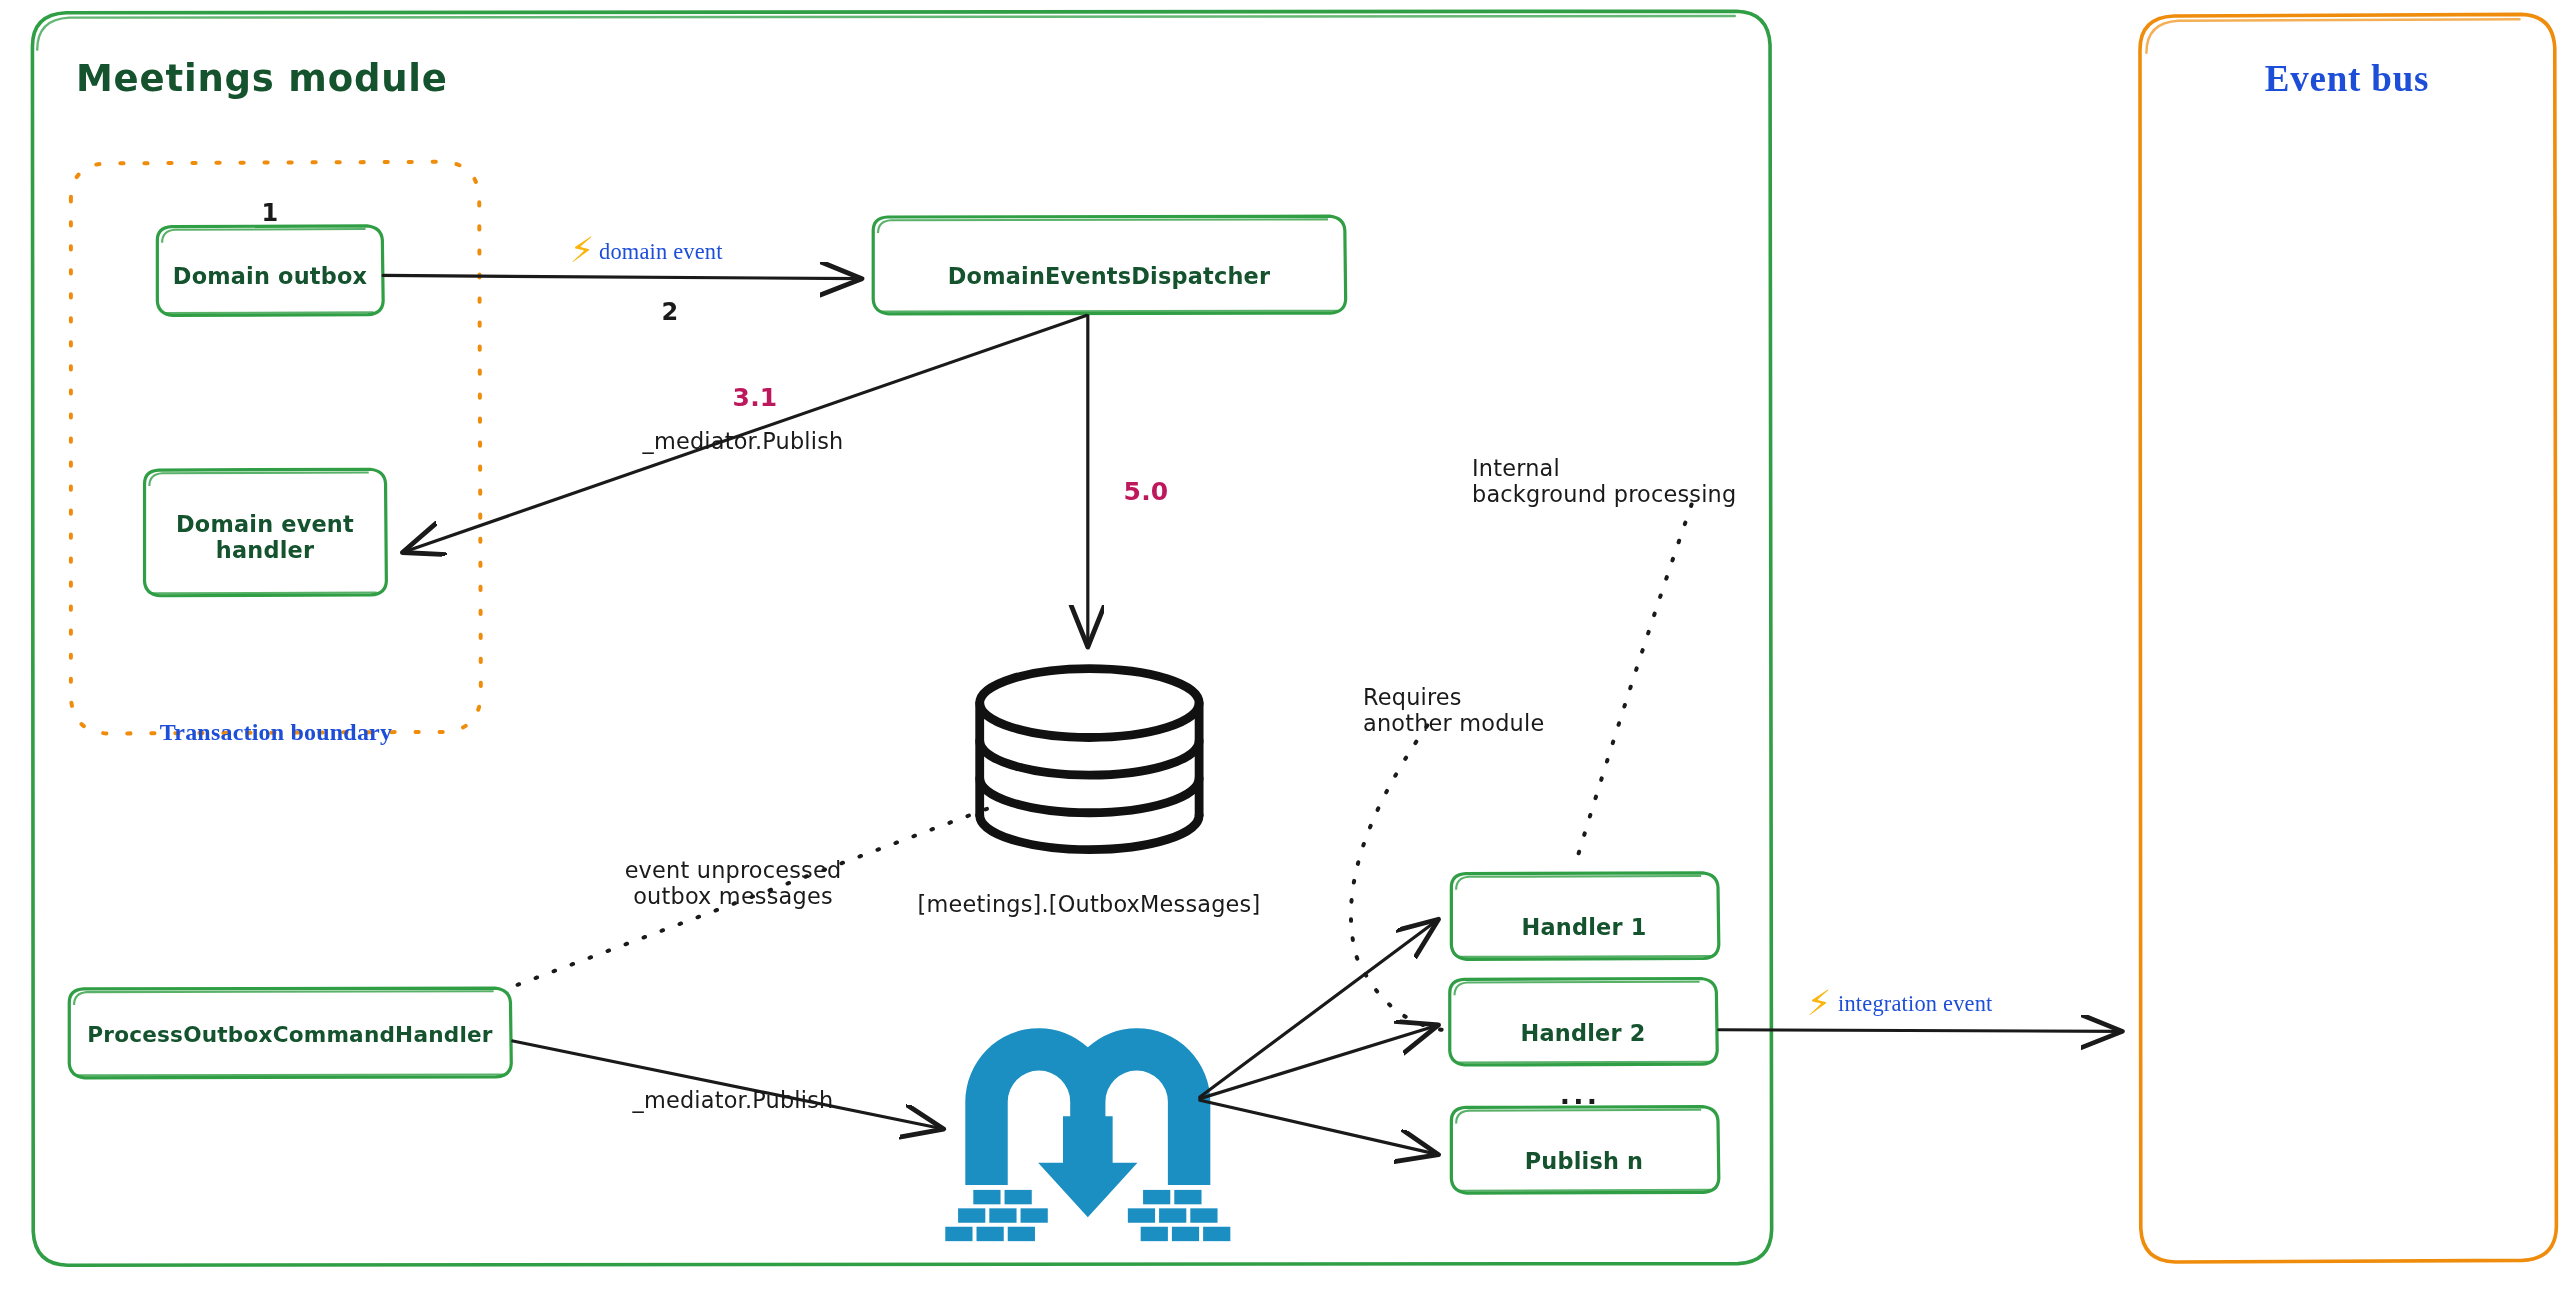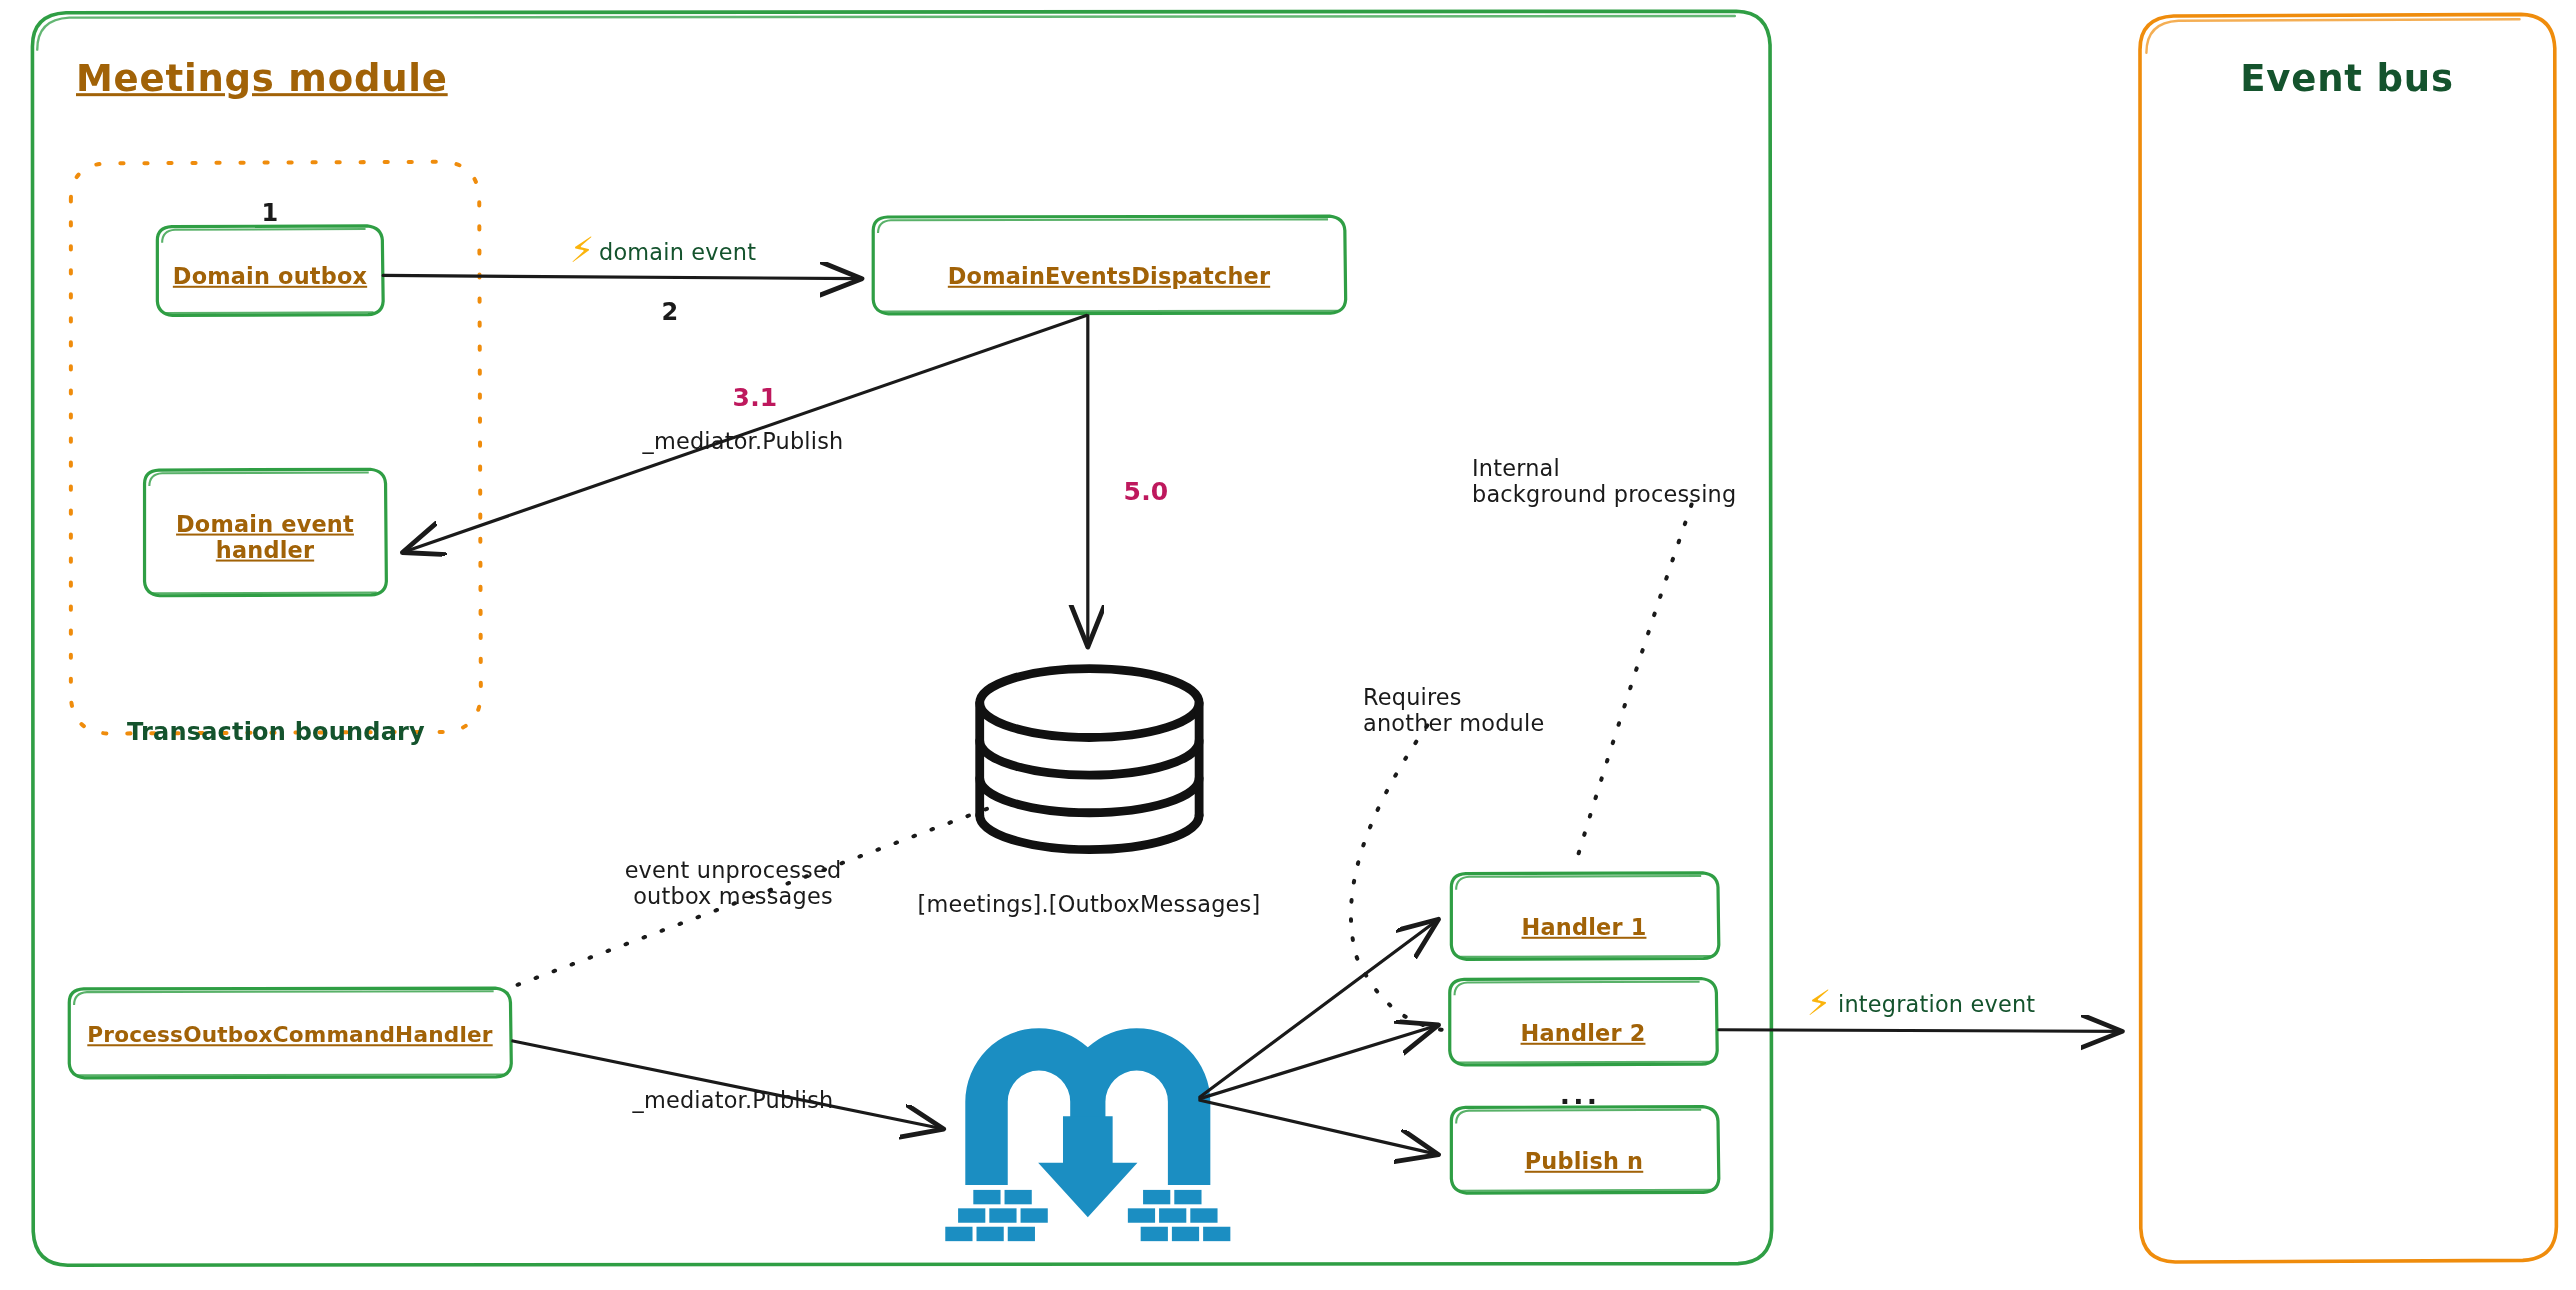--- a/index.html
+++ b/index.html
@@ -28,22 +28,22 @@
   .lbl {
     position: absolute;
     white-space: pre;
     line-height: 1.18;
     font-family: "DejaVu Sans", sans-serif;
     letter-spacing: 0.2px;
   }
   .t-center { transform: translate(-50%, -50%); text-align: center; }
   .t-left   { transform: translate(0, -50%); text-align: left; }
 
-  .green  { color: #a16207; text-decoration: underline; }
-  .orange { color: #14532d; }
+  .green  { color: #14532d; }
+  .orange { color: #1d4ed8; font-family: Liberation Serif, serif; }
   .black  { color: #1a1a1a; }
   .red    { color: #be185d; }
 
   .module-title {
     font-size: 37px;
     font-weight: 700;
     letter-spacing: 0.8px;
   }
   .node-label  { font-size: 22.4px; font-weight: 600; }
   .node-label2 { font-size: 21.6px; font-weight: 600; }

